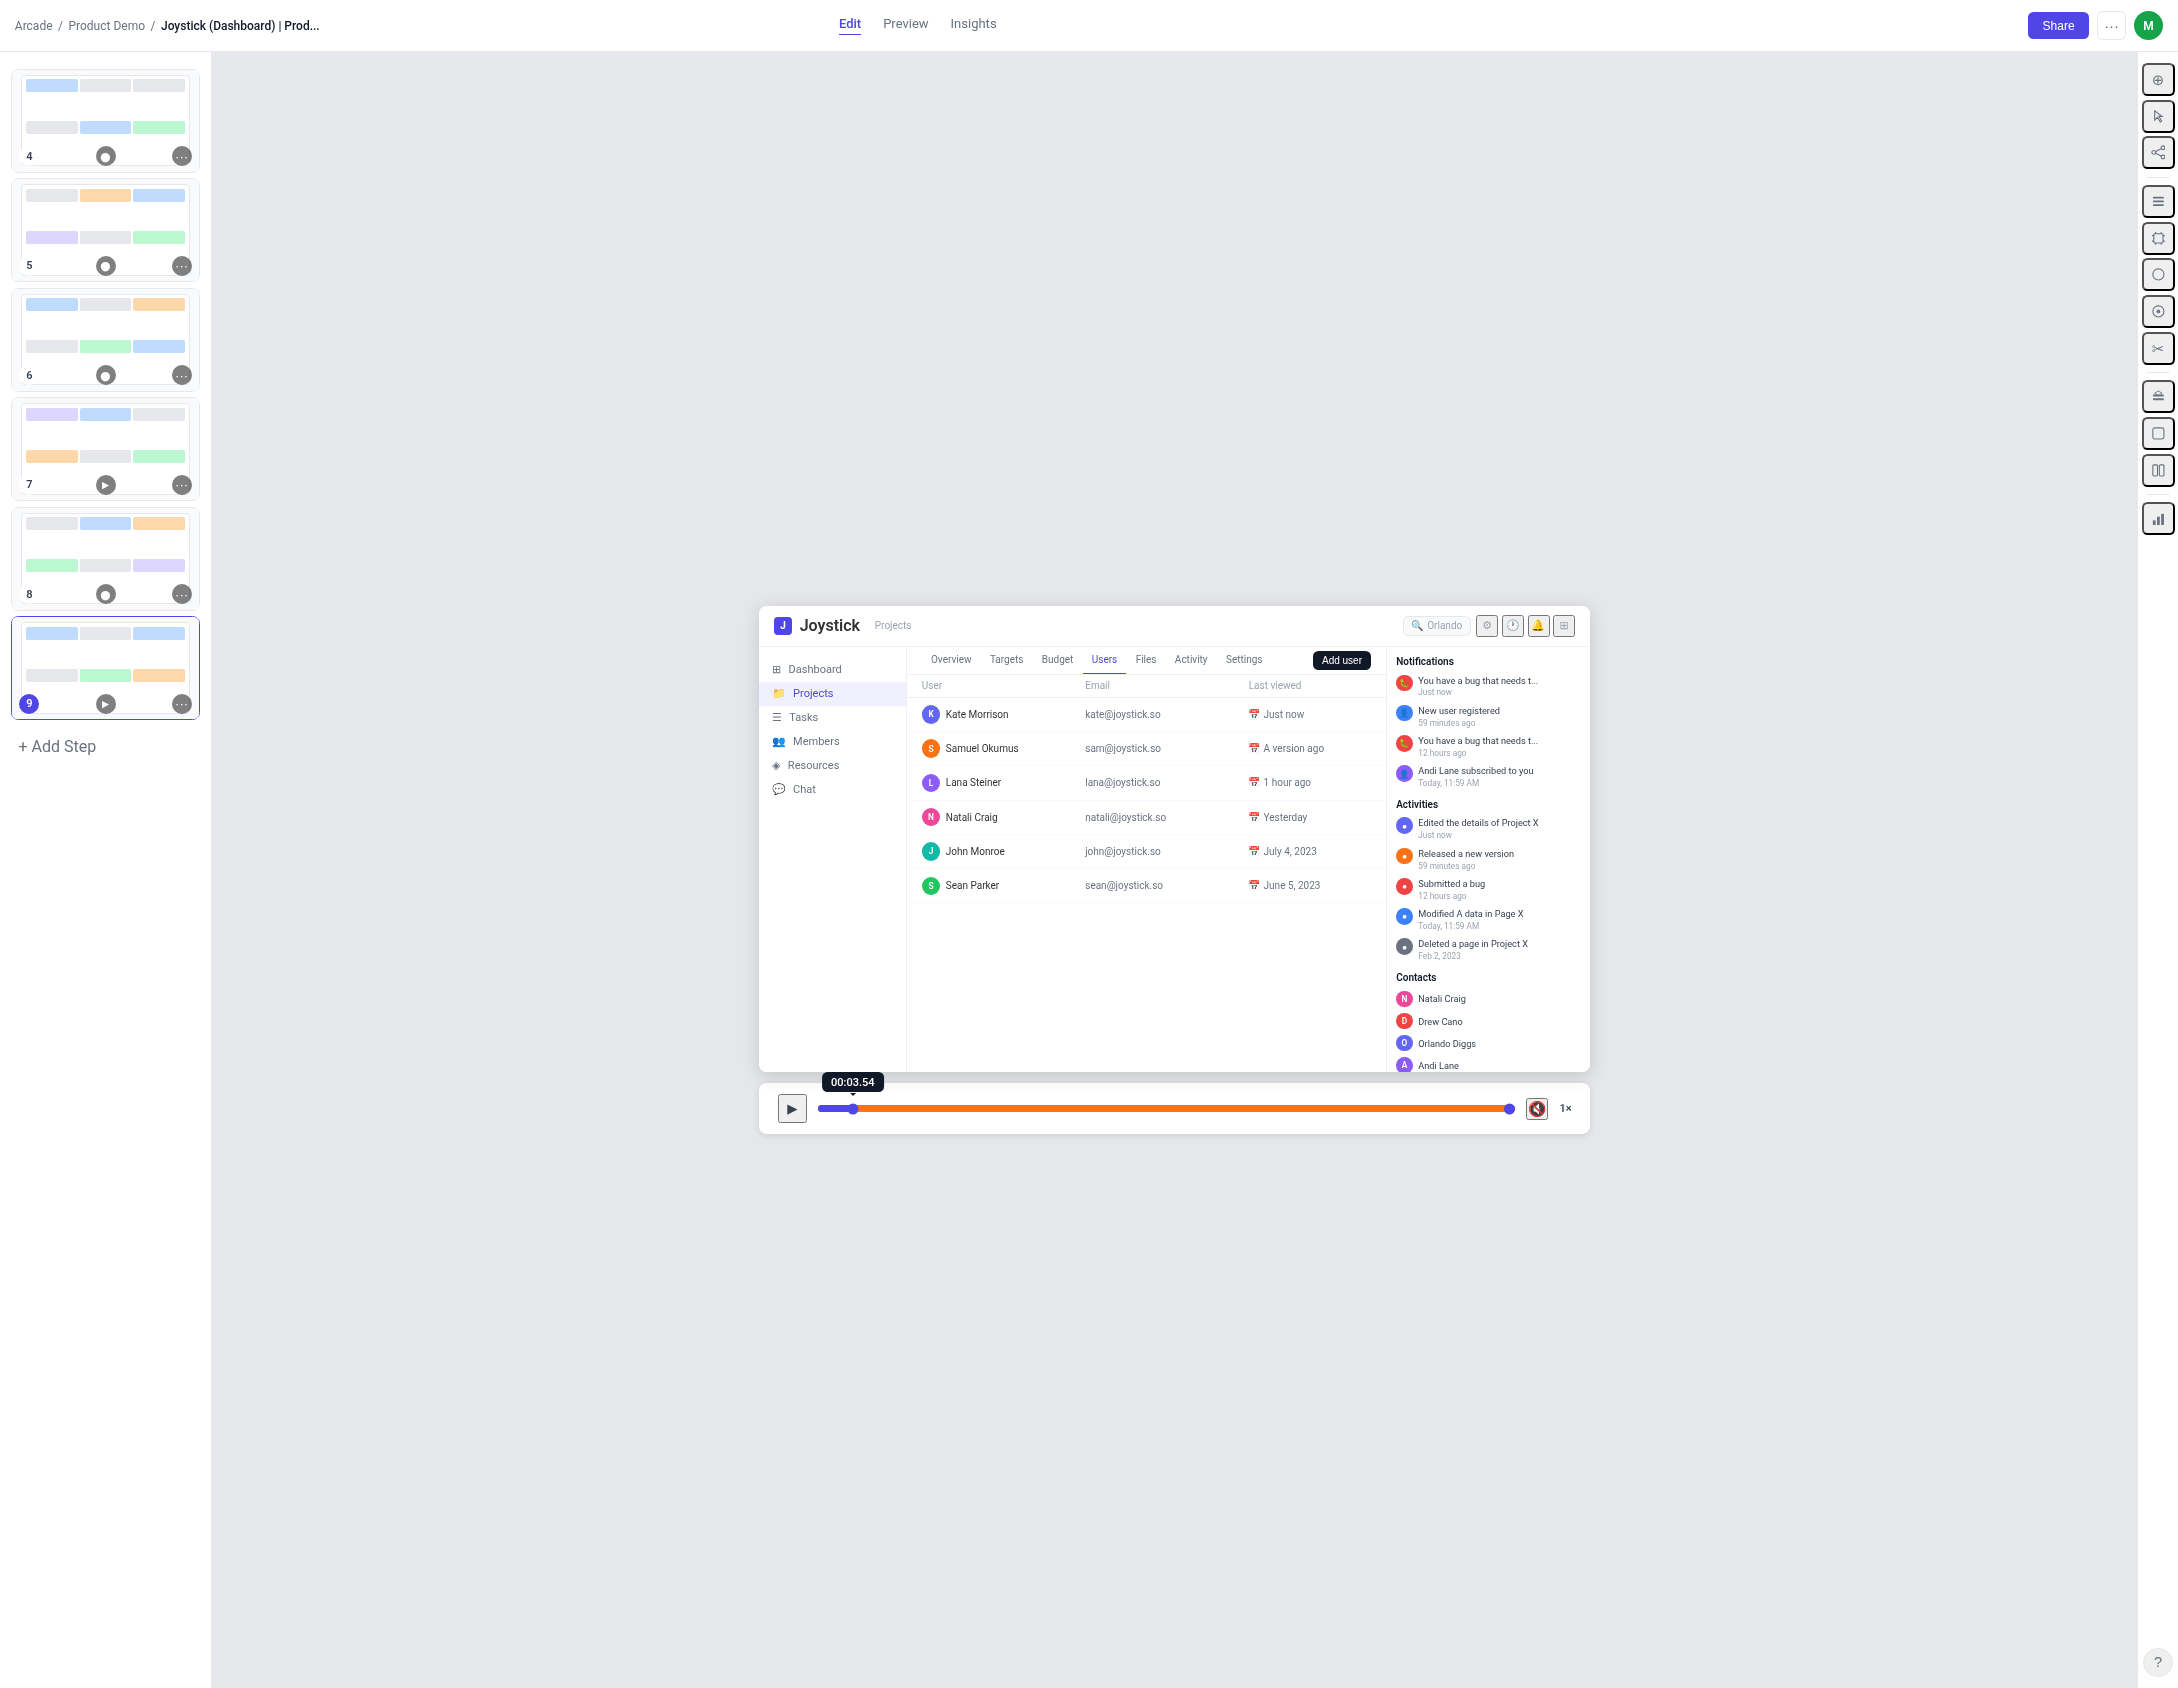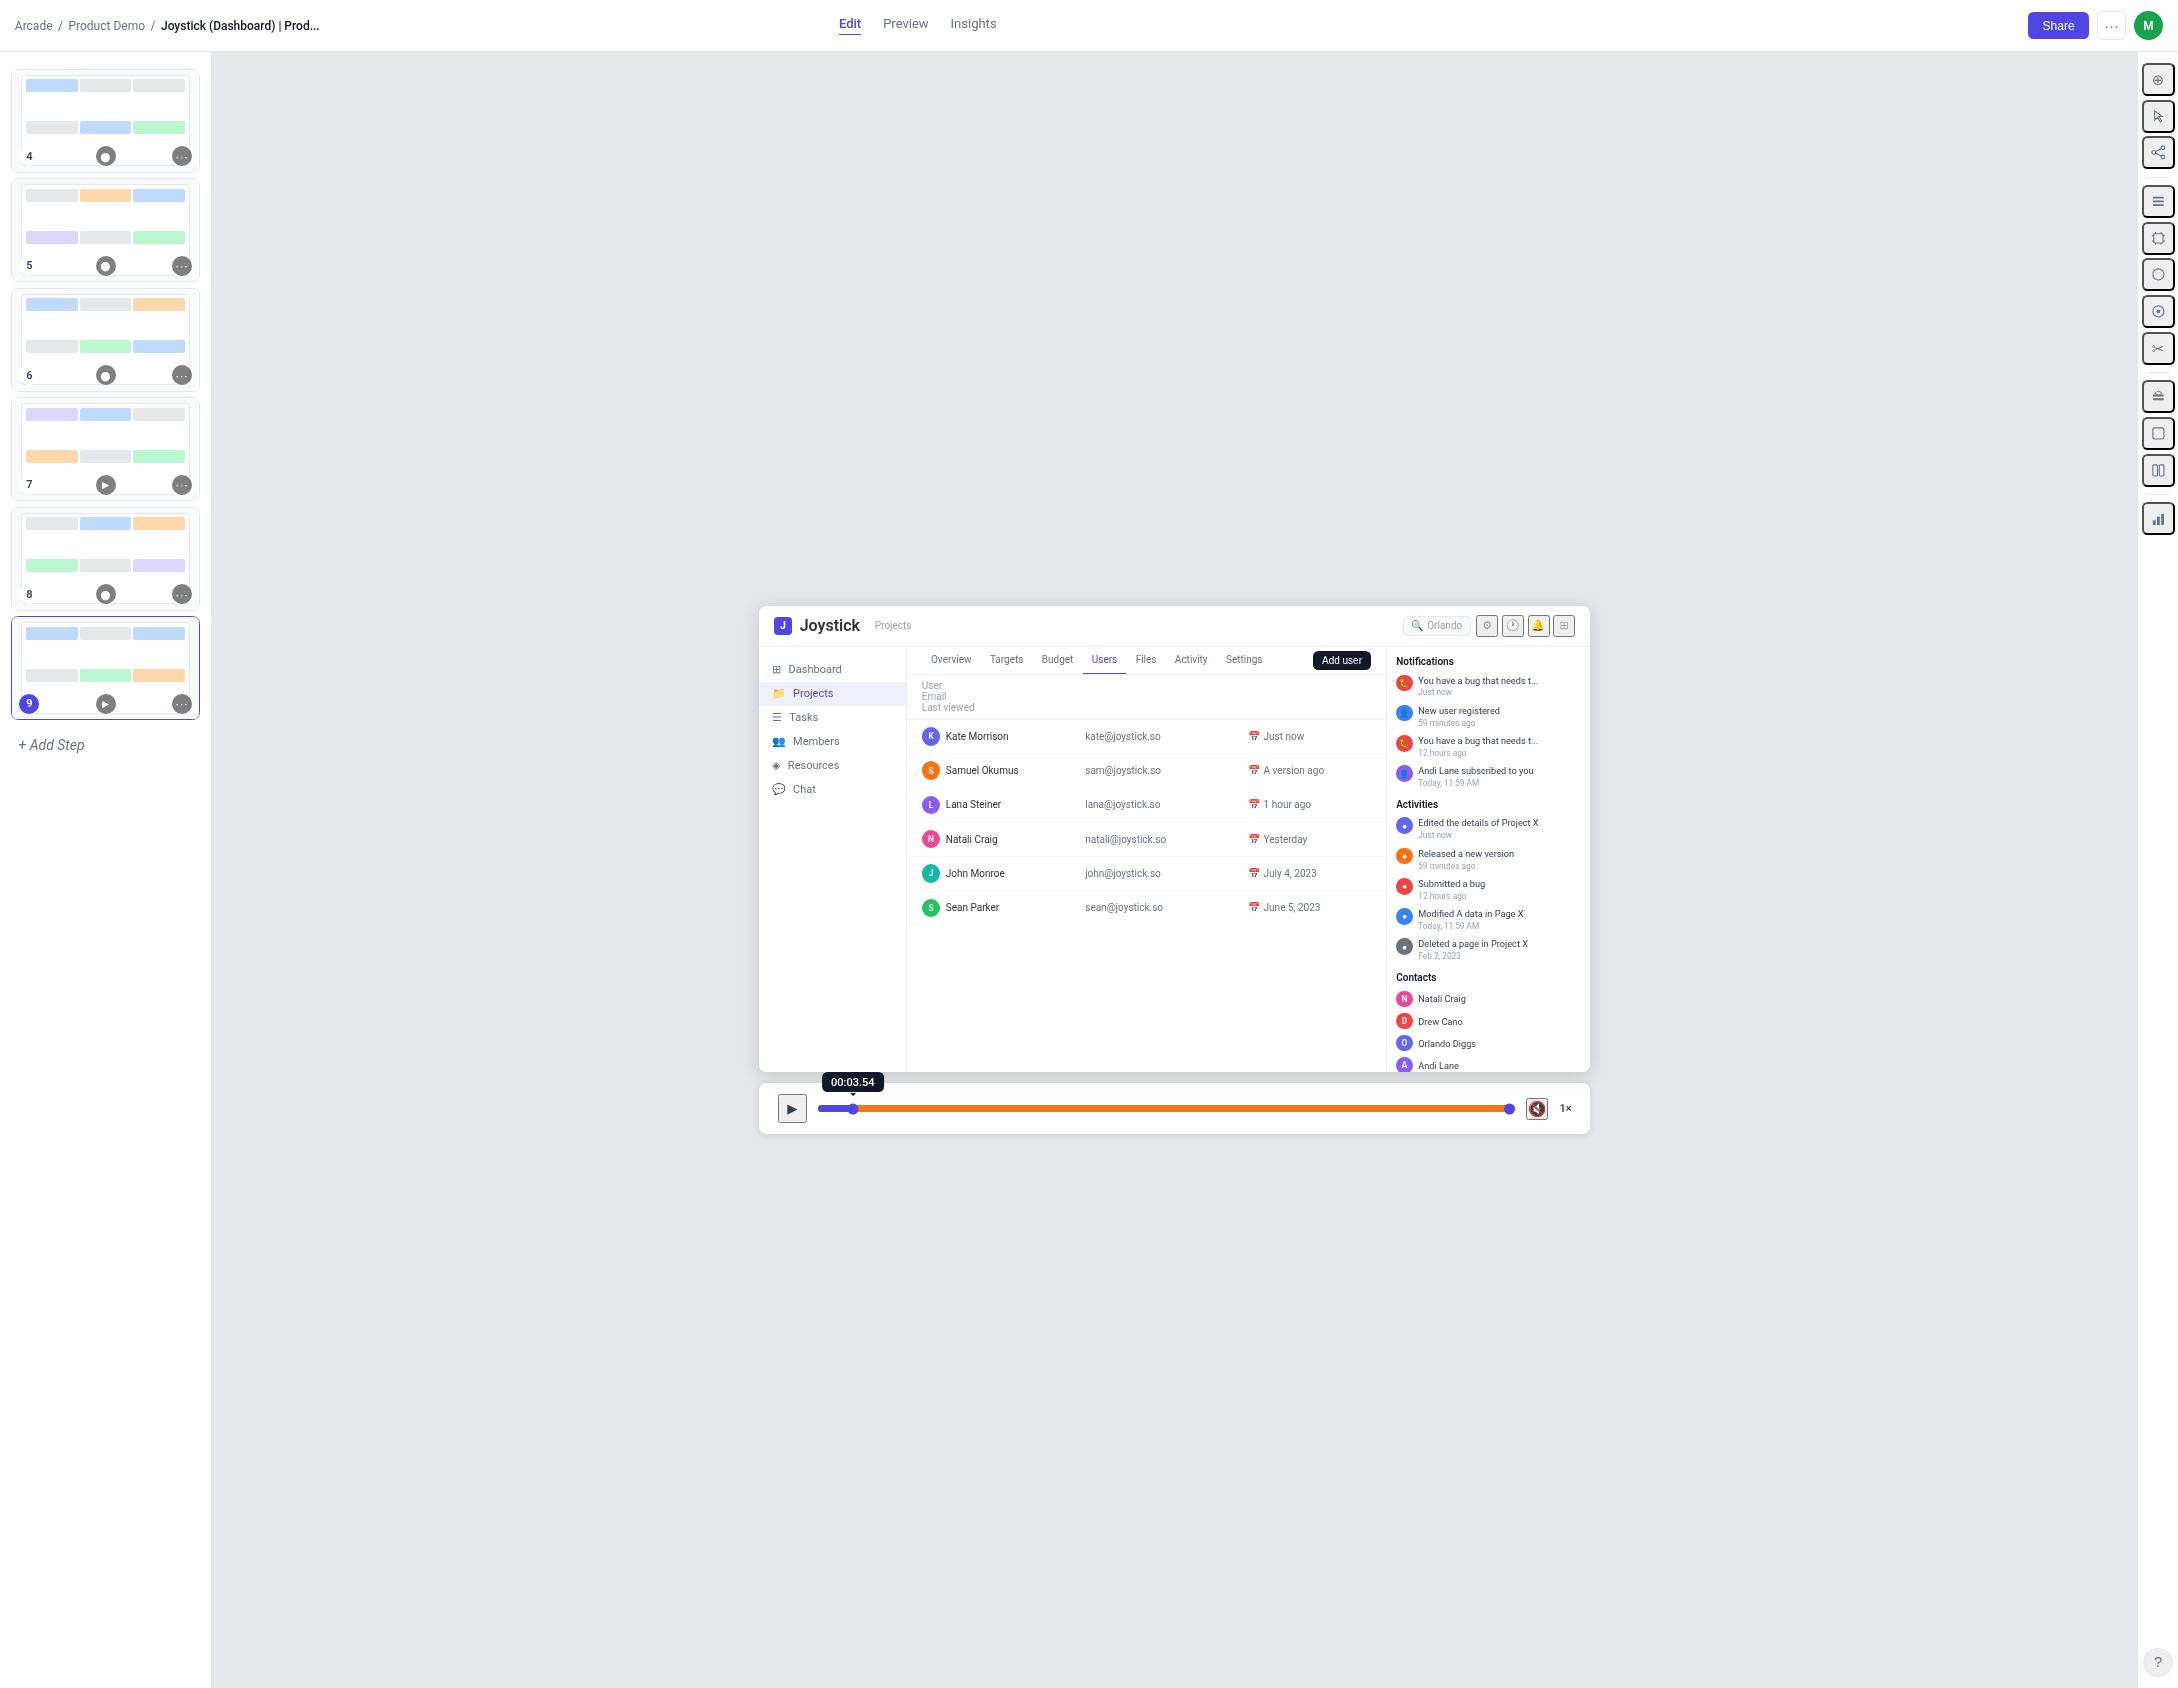--- a/index.html
+++ b/index.html
@@ -29,21 +29,21 @@
     .slide-item { position: relative; margin: 5.5px 11px; border-radius: 7.4px; cursor: pointer; }
     .slide-item.active { border: 1.8px solid #4F46E5; }
     .slide-item:not(.active) { border: 0.9px solid #e5e7eb; }
     .slide-thumb { width: 100%; height: 102px; background: #f9fafb; border-radius: 5.5px; overflow: hidden; display: flex; align-items: center; justify-content: center; }
     .slide-thumb-inner { width: 90%; height: 90%; background: #fff; border-radius: 3.7px; border: 0.9px solid #e5e7eb; position: relative; }
     .slide-controls { position: absolute; bottom: 5.5px; left: 0; right: 0; display: flex; align-items: center; justify-content: space-between; padding: 0 7.4px; }
     .slide-num { font-size: 11px; font-weight: 600; color: #374151; background: #fff; width: 20px; height: 20px; border-radius: 50%; display: flex; align-items: center; justify-content: center; }
     .slide-num.active { background: #4F46E5; color: #fff; }
     .slide-icon-btn { width: 20px; height: 20px; border-radius: 50%; background: rgba(0,0,0,0.5); color: #fff; border: none; cursor: pointer; display: flex; align-items: center; justify-content: center; font-size: 9.2px; }
     .slide-more { width: 20px; height: 20px; border-radius: 50%; background: rgba(0,0,0,0.5); color: #fff; border: none; cursor: pointer; display: flex; align-items: center; justify-content: center; font-size: 13px; }
-    .add-step { display: flex; align-items: center; gap: 5.5px; padding: 11px 18.5px; font-size: 14px; color: #6b7280; cursor: pointer; margin-top: 3.7px; font-style: italic; }
+    .add-step { display: flex; align-items: center; gap: 5.5px; padding: 11px 18.5px; font-size: 16px; color: #6b7280; cursor: pointer; margin-top: 3.7px; }
 
     
     .canvas-area { flex: 1; display: flex; flex-direction: column; align-items: center; justify-content: center; background: #e5e7eb; position: relative; padding: 18.5px; }
     .canvas-frame { background: #fff; border-radius: 7.4px; box-shadow: 0 3.7px 18.5px rgba(0,0,0,0.15); width: 831px; max-width: 100%; position: relative; overflow: hidden; }
     
     
     .app-sidebar { width: 148px; background: #fff; border-right: 0.9px solid #f0f0f0; padding: 11px 0; float: left; height: 461px; }
     .app-logo-icon { width: 18.5px; height: 18.5px; background: #4F46E5; border-radius: 3.7px; display: flex; align-items: center; justify-content: center; color: #fff; font-size: 10px; font-weight: bold; }
     .app-logo-text { font-size: 16px; font-weight: 600; }
     .app-nav-item { display: flex; align-items: center; gap: 7.4px; padding: 5.5px 13px; font-size: 11px; color: #6b7280; cursor: pointer; }
@@ -57,21 +57,21 @@
     .app-search-box { background: #f9fafb; border: 0.9px solid #e5e7eb; border-radius: 5.5px; padding: 3.7px 7.4px; font-size: 10px; color: #9ca3af; display: flex; align-items: center; gap: 3.7px; }
     .app-toolbar { display: flex; align-items: center; gap: 3.7px; }
     .app-icon-btn { width: 22px; height: 22px; display: flex; align-items: center; justify-content: center; color: #9ca3af; font-size: 11px; cursor: pointer; }
     
     .app-tabs { display: flex; align-items: center; gap: 0; border-bottom: 0.9px solid #f0f0f0; padding: 0 14.8px; }
     .app-tab { font-size: 10px; padding: 7.4px 9.2px; color: #6b7280; cursor: pointer; border-bottom: 1.8px solid transparent; }
     .app-tab.active { color: #4F46E5; border-bottom-color: #4F46E5; }
     .add-user-btn { margin-left: auto; background: #111827; color: #fff; border: none; border-radius: 5.5px; padding: 3.7px 9.2px; font-size: 10px; cursor: pointer; }
     
     .app-table { width: 100%; }
-    .app-table-header { display: flex; padding: 5.5px 14.8px; border-bottom: 0.9px solid #f0f0f0; font-size: 10px; color: #9ca3af; flex-direction: column; }
+    .app-table-header { display: flex; align-items: center; padding: 5.5px 14.8px; border-bottom: 0.9px solid #f0f0f0; font-size: 10px; color: #9ca3af; }
     .col-user { flex: 2; }
     .col-email { flex: 2; }
     .col-last { flex: 1.5; }
     .app-table-row { display: flex; align-items: center; padding: 7.4px 14.8px; border-bottom: 0.9px solid #f9fafb; font-size: 10px; }
     .user-cell { display: flex; align-items: center; gap: 5.5px; flex: 2; }
     .user-avatar-sm { width: 18.5px; height: 18.5px; border-radius: 50%; display: flex; align-items: center; justify-content: center; font-size: 8.3px; font-weight: 600; color: #fff; flex-shrink: 0; }
     .cell-email { flex: 2; color: #6b7280; }
     .cell-last { flex: 1.5; color: #6b7280; display: flex; align-items: center; gap: 3.7px; }
     
     

